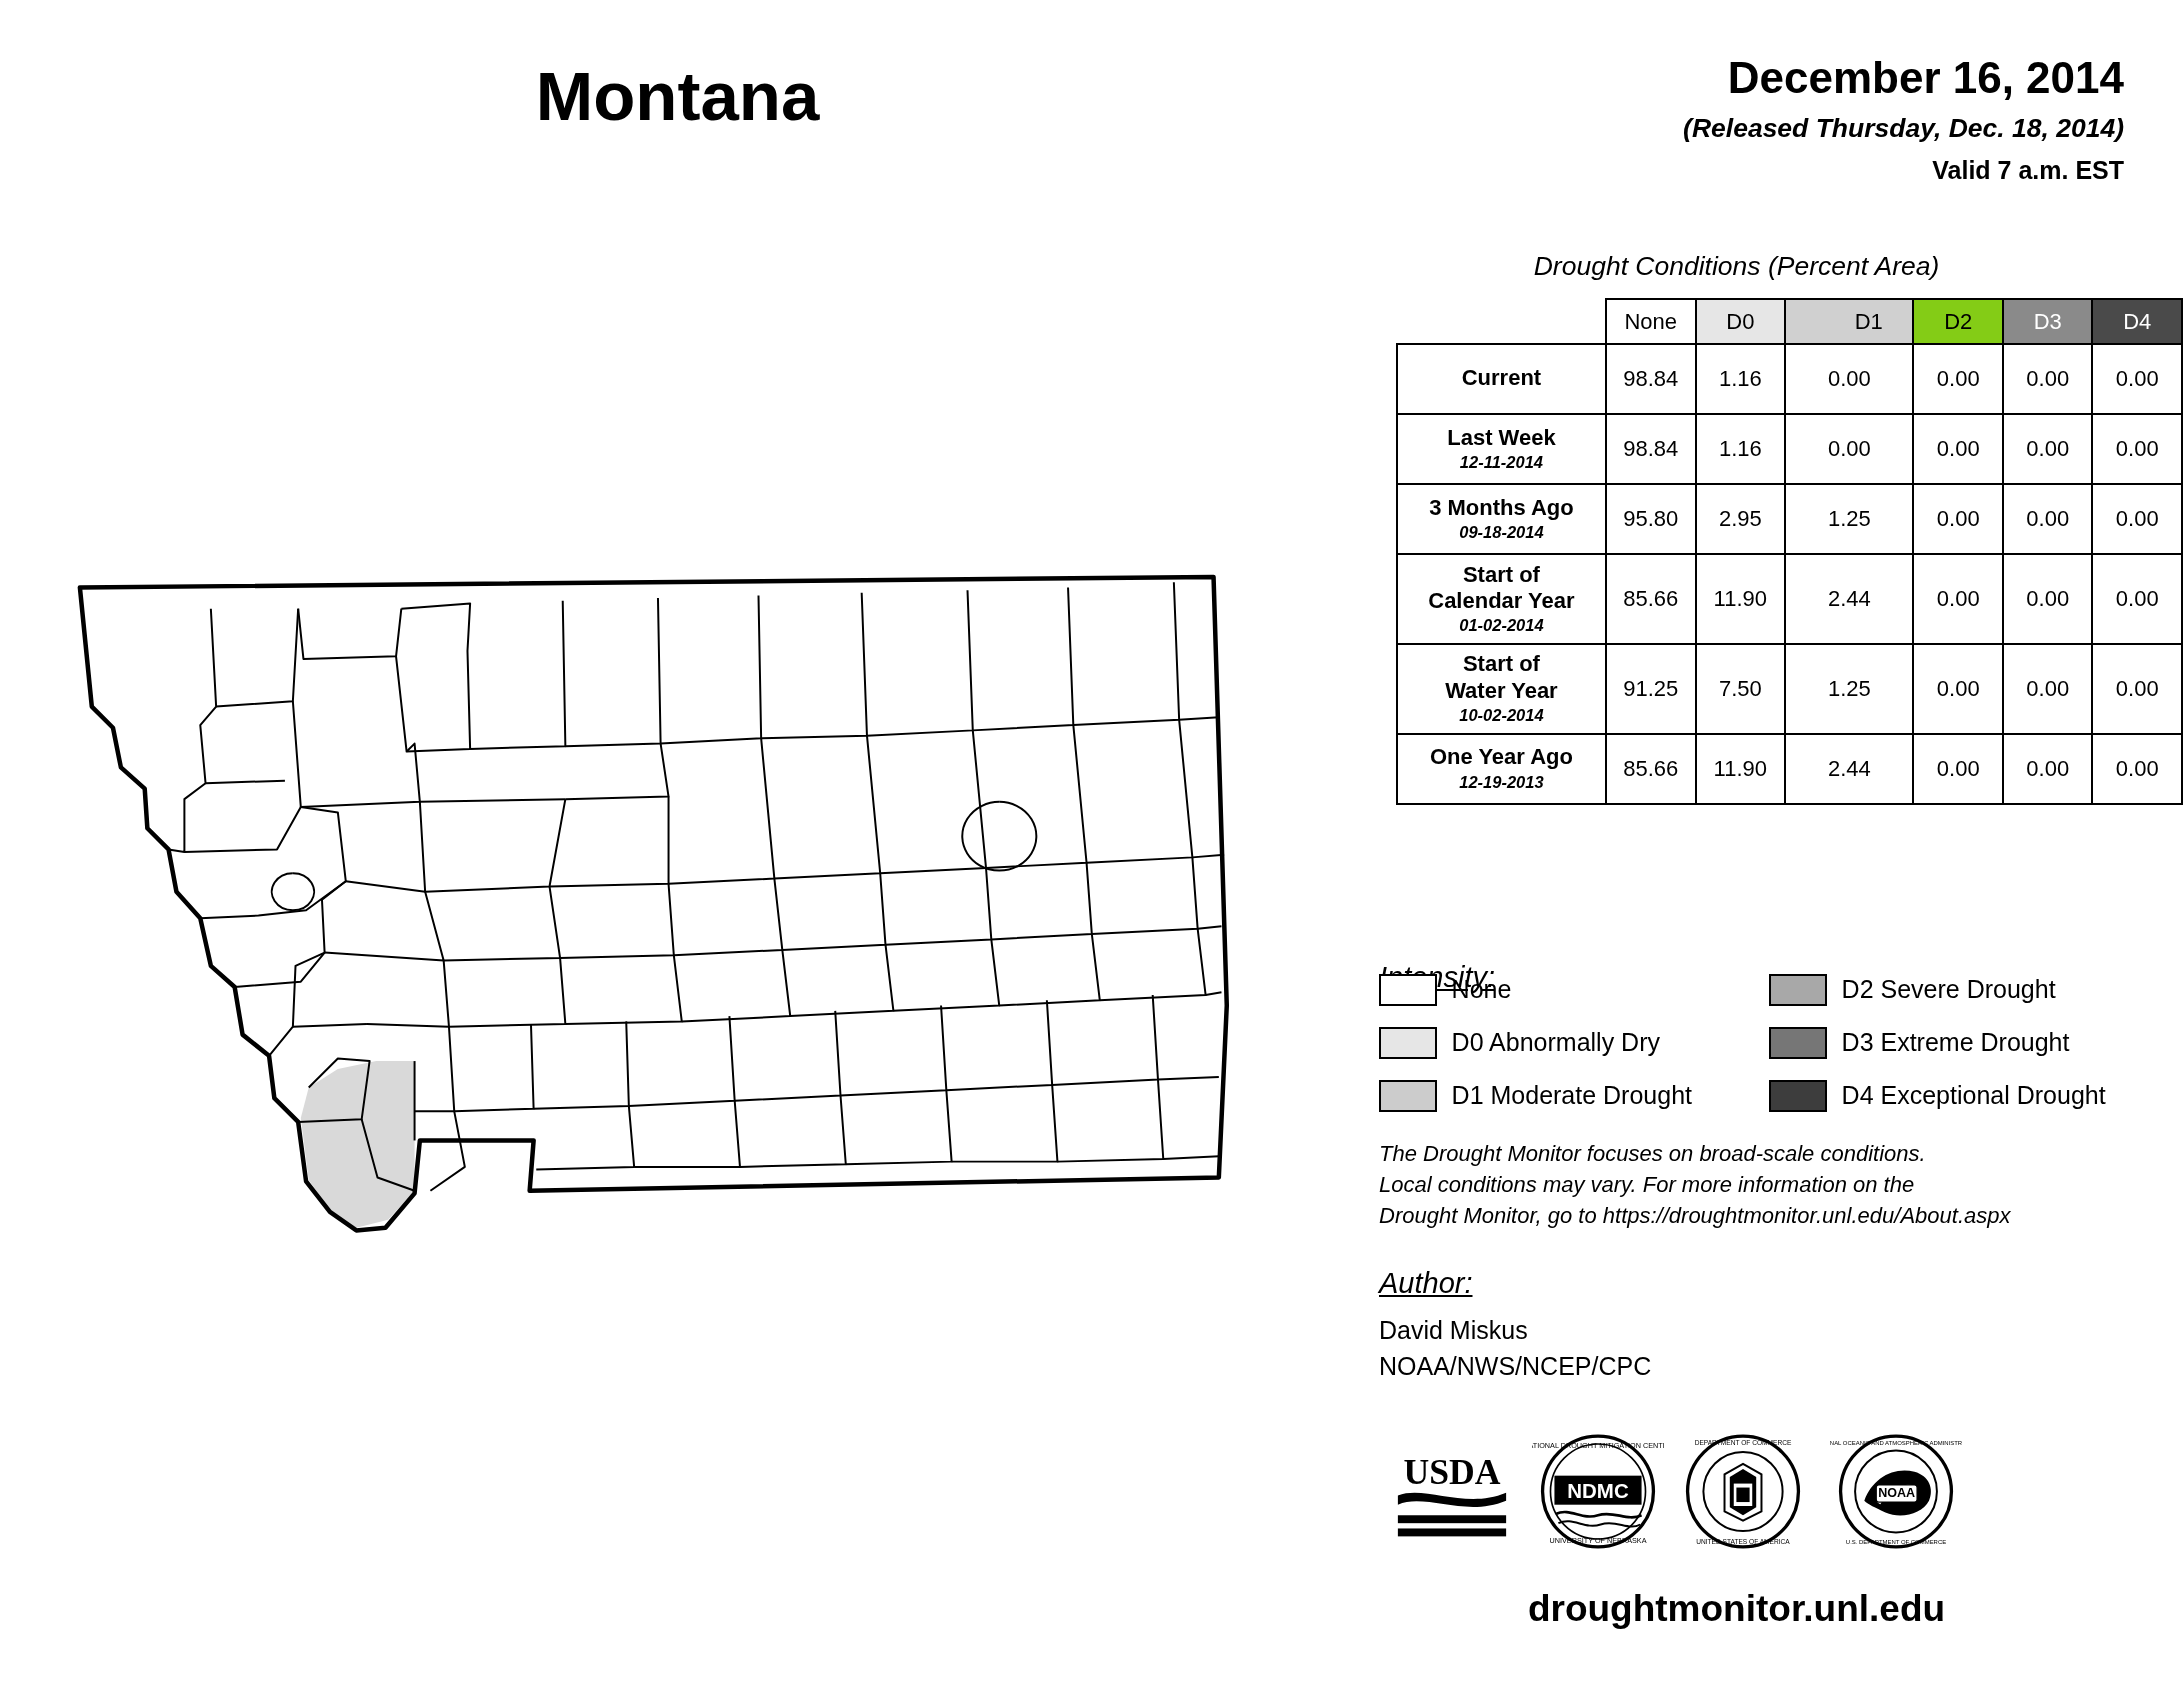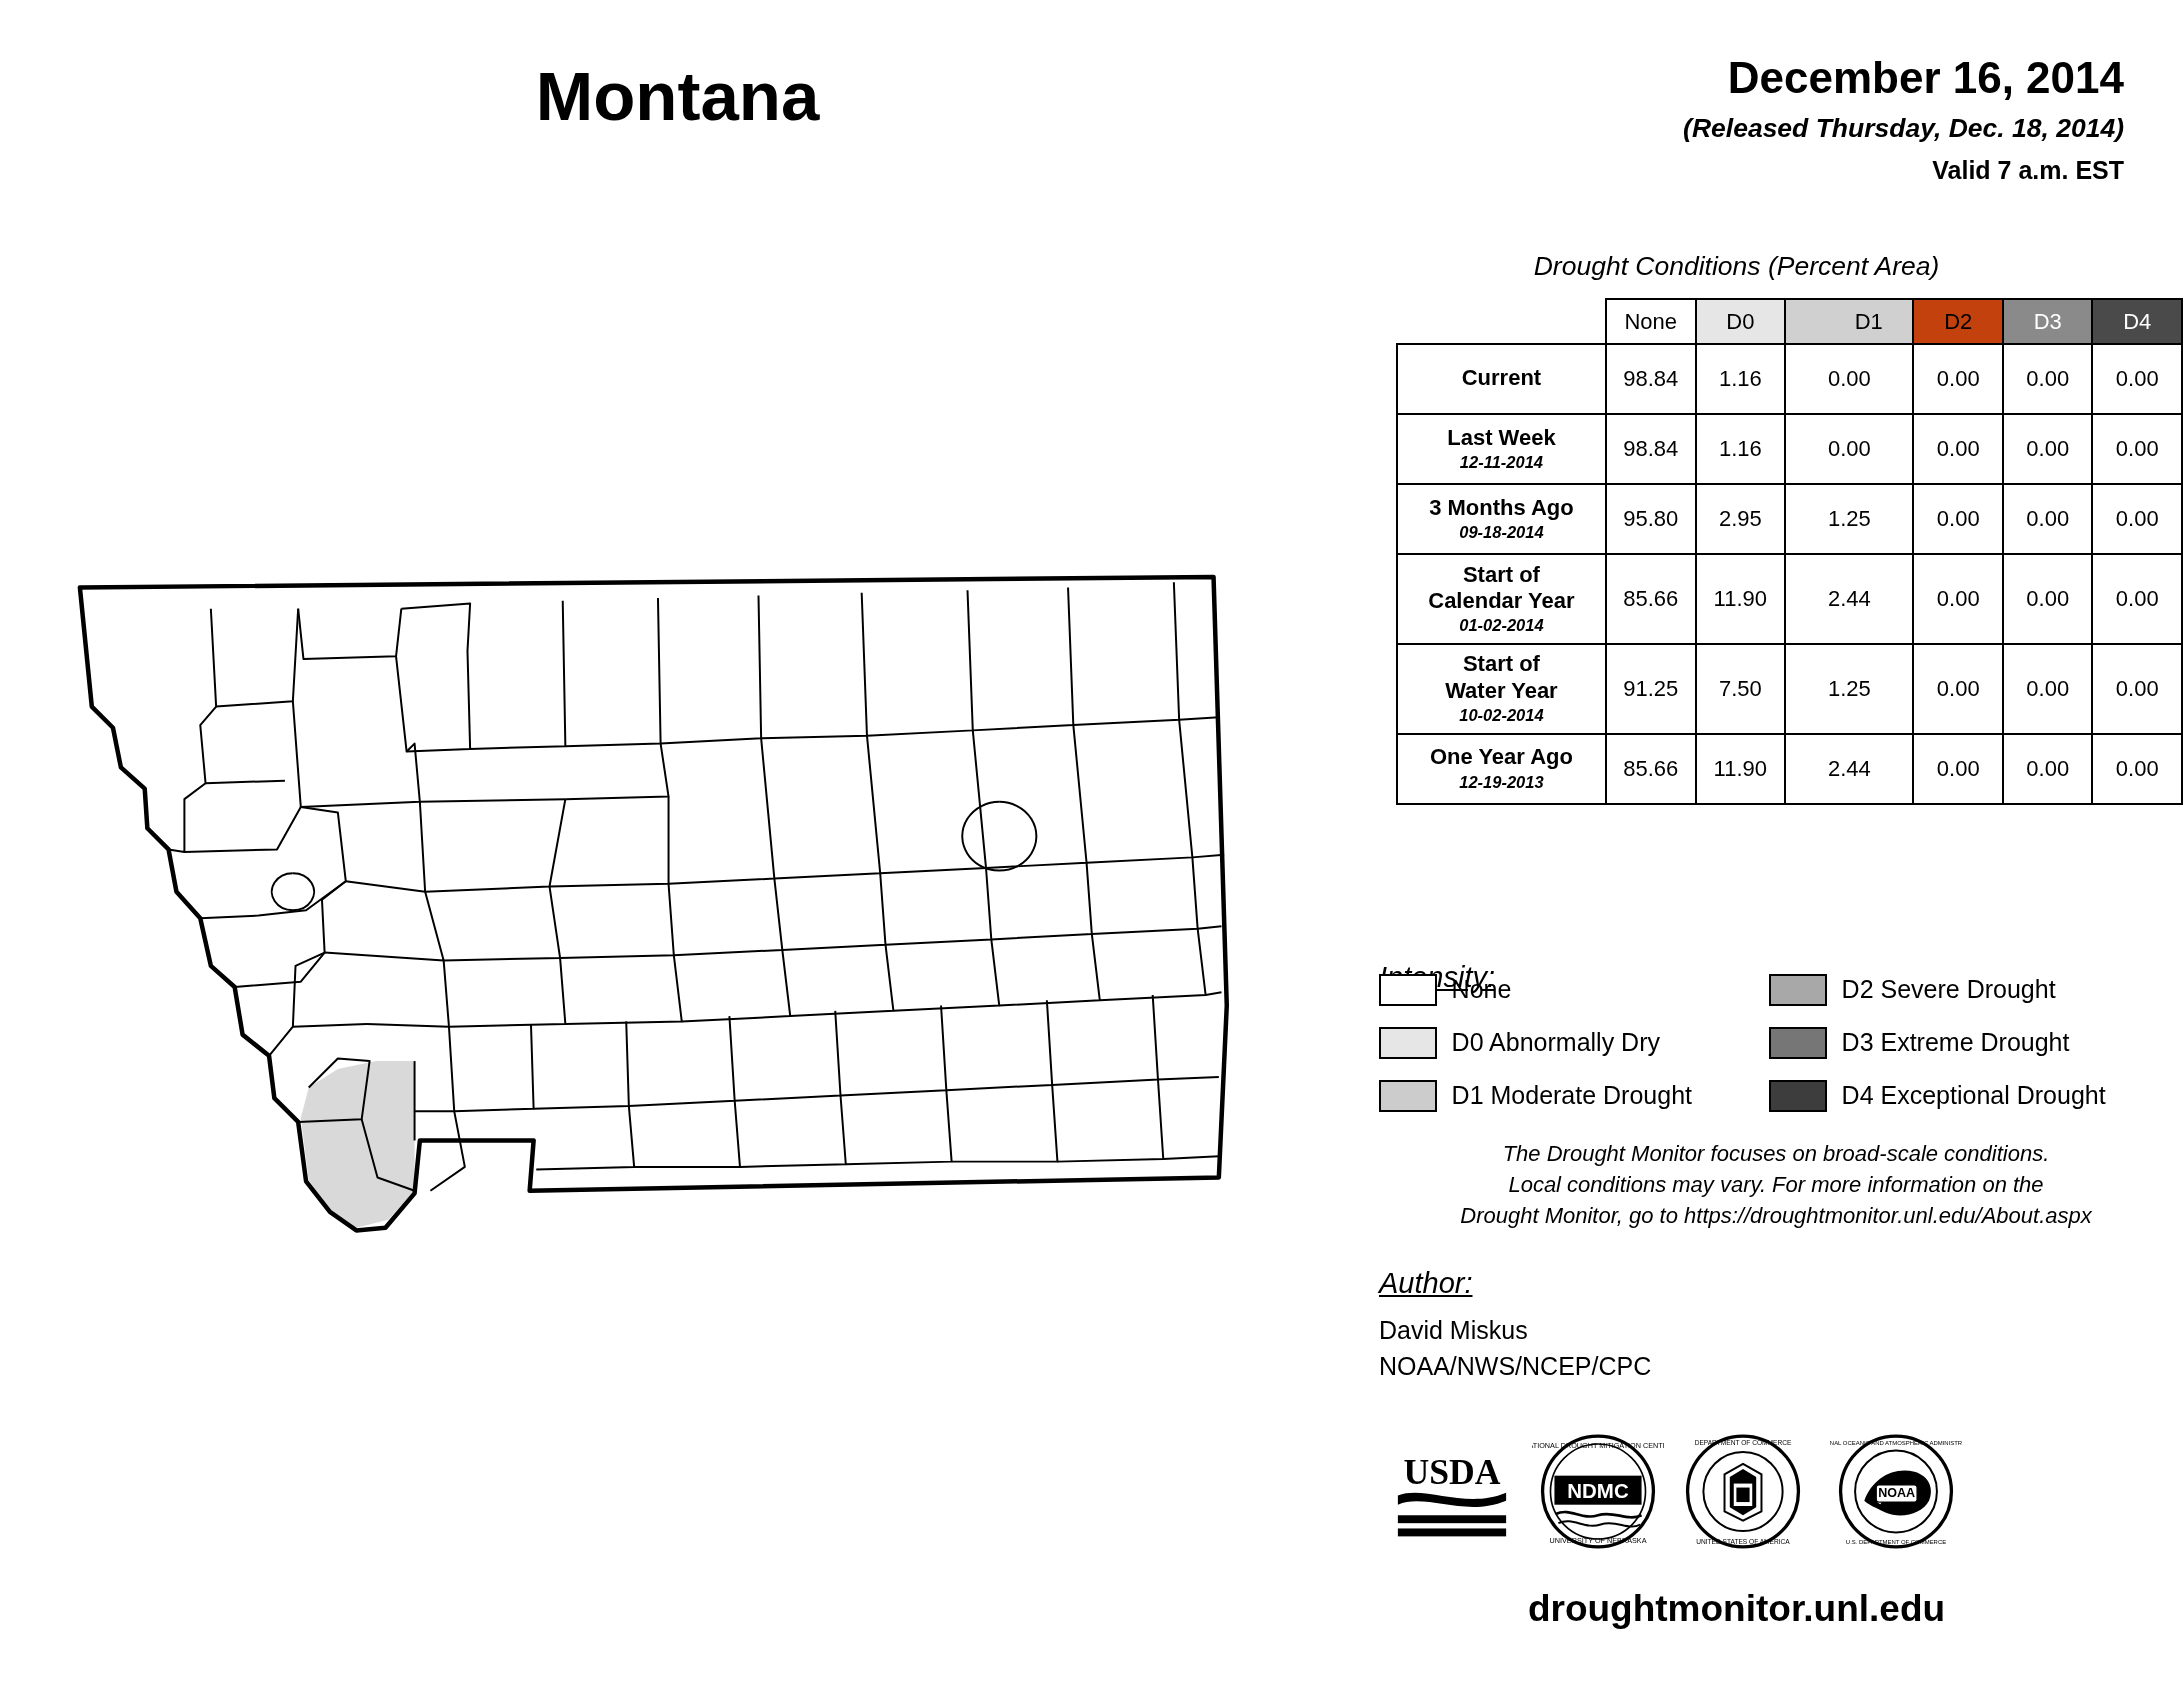--- a/index.html
+++ b/index.html
@@ -107,21 +107,21 @@
     height: 41px;
     font-weight: normal;
     font-size: 22px;
   }
   table.cond thead th.corner {
     border: none;
   }
   th.col-none { width: 86px; background: #ffffff; }
   th.col-d0   { width: 86px; background: #e6e6e6; }
   th.col-d1   { width: 86px; background: #d0d0d0; padding-left: 40px; }
-  th.col-d2   { width: 86px; background: #c2410c; }
+  th.col-d2   { width: 86px; background: #84cc16; }
   th.col-d3   { width: 86px; background: #8a8a8a; color: #ffffff; }
   th.col-d4   { width: 86px; background: #4a4a4a; color: #ffffff; }
 
   td.rowlabel {
     width: 192px;
     padding: 6.6px 8px;
     text-align: center;
     line-height: 1.2;
   }
   td.rowlabel .lab {
@@ -181,21 +181,20 @@
   .legend-label { font-size: 25px; }
 
   .disclaimer {
     position: absolute;
     left: 1379px;
     top: 1138px;
     width: 794px;
     font-style: italic;
     font-size: 22px;
     line-height: 1.42;
-    text-align: center;
   }
 
   .author-title {
     position: absolute;
     left: 1379px;
     top: 1267px;
     font-style: italic;
     font-size: 29px;
     text-decoration: underline;
   }

